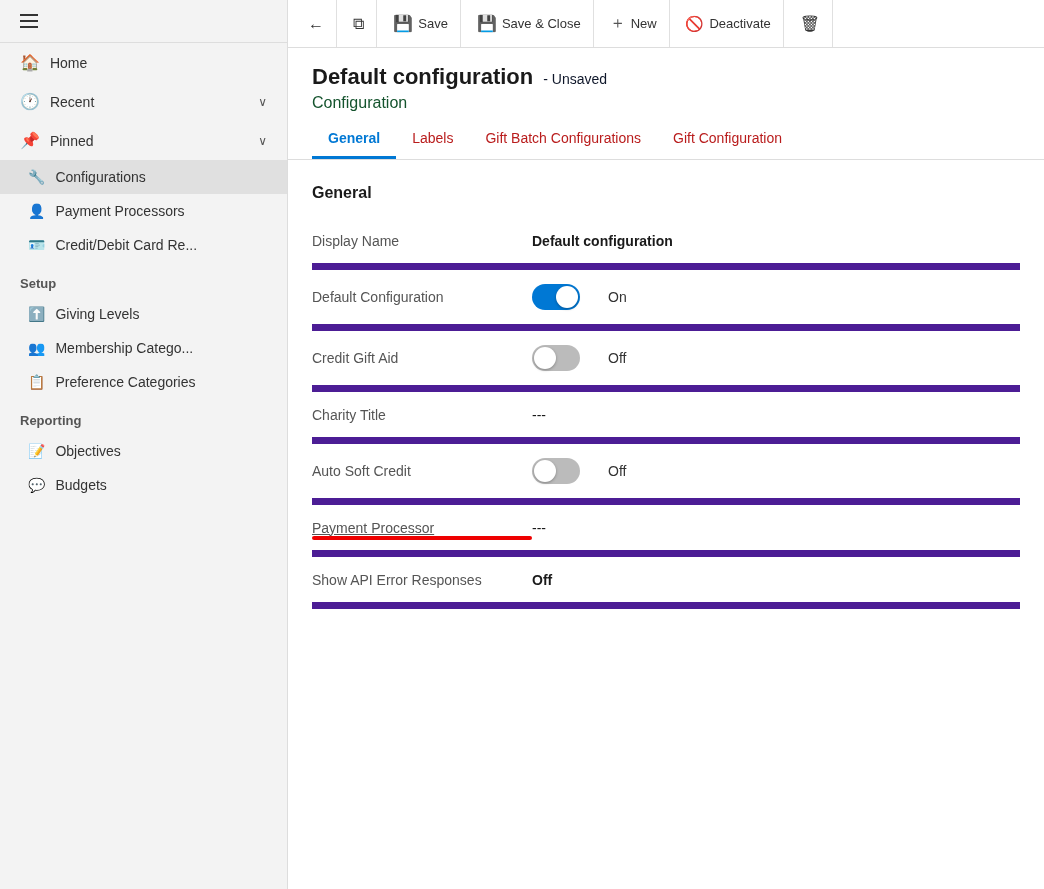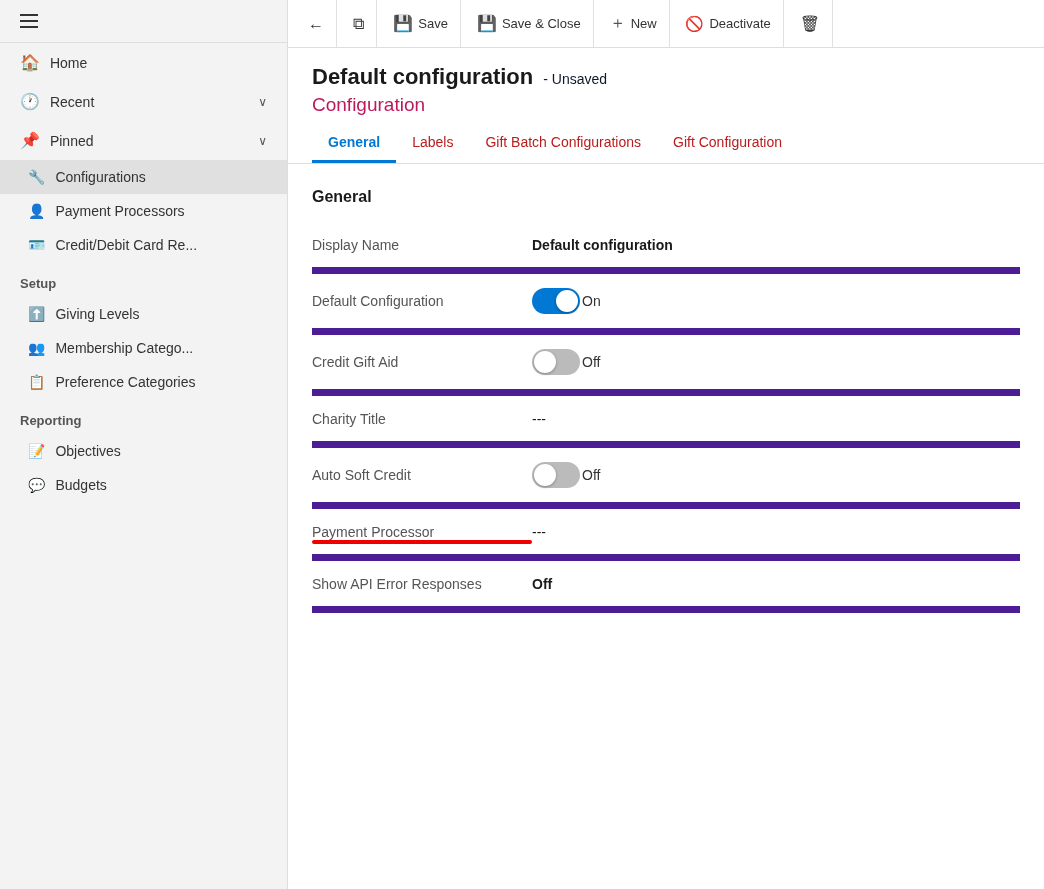--- a/index.html
+++ b/index.html
@@ -101,22 +101,22 @@
     .page-title {
       font-size: 22px;
       font-weight: 700;
       color: #1a1a1a;
     }
     .page-subtitle {
       font-size: 14px;
       color: #0f172a;
     }
     .page-type {
-      font-size: 19px;
-      color: #be185d;
+      font-size: 16px;
+      color: #14532d;
       margin-bottom: 8px;
     }
 
     
     .tabs {
       display: flex;
       gap: 0;
       margin-top: 8px;
     }
     .tab {
@@ -165,21 +165,21 @@
       flex: 1;
       font-size: 14px;
       color: #1a1a1a;
     }
     .field-value.bold { font-weight: 700; }
 
     
     .toggle-container {
       display: flex;
       align-items: center;
-      gap: 2px;
+      gap: 28px;
     }
     .toggle {
       width: 48px;
       height: 26px;
       border-radius: 13px;
       position: relative;
       cursor: pointer;
       transition: background 0.2s;
     }
     .toggle.on { background: #0078d4; }
@@ -194,20 +194,21 @@
       transition: left 0.2s;
       box-shadow: 0 1px 3px rgba(0,0,0,0.3);
     }
     .toggle.on .toggle-knob { left: 24px; }
     .toggle.off .toggle-knob { left: 2px; }
     .toggle-label { font-size: 14px; color: #333; }
 
     
     .annotated {
       position: relative;
+      text-decoration: underline;
     }
     .red-underline {
       position: absolute;
       bottom: -4px;
       left: 0;
       width: 220px;
       height: 4px;
       background: #e00;
       border-radius: 2px;
     }

